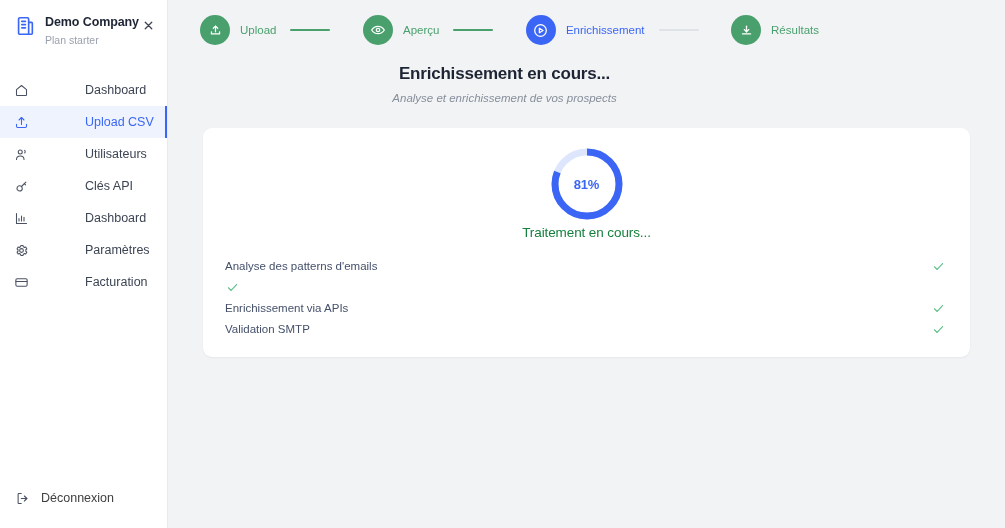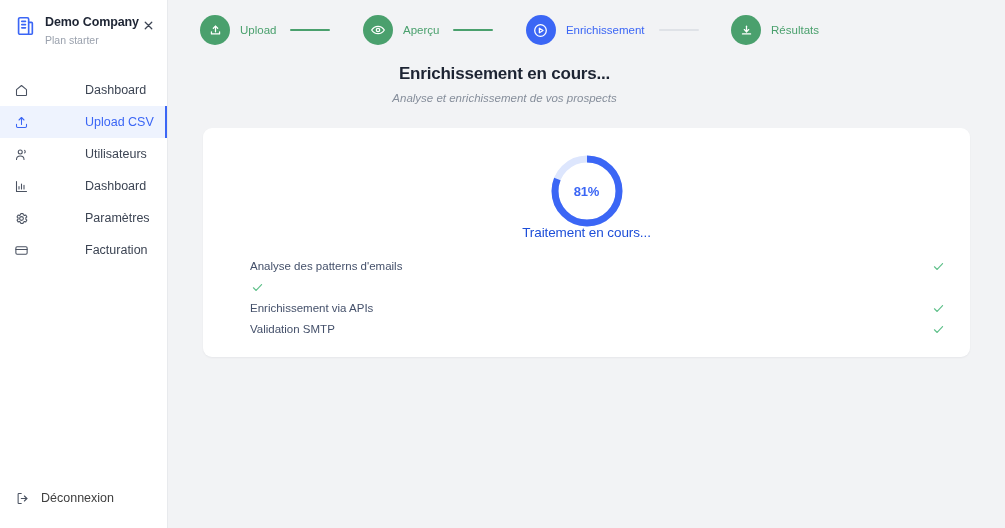--- a/index.html
+++ b/index.html
@@ -111,39 +111,39 @@
 
   .card {
     position: absolute;
     left: 35px; top: 128px;
     width: 767px; height: 229px;
     background: #ffffff;
     border-radius: 9px;
     box-shadow: 0 1px 2px rgba(16,24,40,0.05);
   }
 
-  .ring-wrap { position: absolute; left: 0; right: 0; top: 27px; display: flex; justify-content: center; }
+  .ring-wrap { position: absolute; left: 0; right: 0; top: 20px; display: flex; justify-content: center; }
   .ring { position: relative; width: 72px; height: 72px; }
   .ring svg { display: block; transform: rotate(-90deg); }
   .ring-value {
     position: absolute; inset: 0;
     display: flex; align-items: center; justify-content: center;
     font-size: 13px; font-weight: bold; color: #3b66f5;
     letter-spacing: -0.2px;
   }
   .processing {
     position: absolute; left: 0; right: 0; top: 97px;
     text-align: center;
-    font-size: 13.5px; color: #1d4ed8; letter-spacing: -0.1px;
+    font-size: 13.5px; color: #15803d; letter-spacing: -0.1px;
   }
 
   .tasks { position: absolute; left: 22px; right: 25px; top: 128px; }
   .task-row {
     display: flex; align-items: center; justify-content: space-between;
-    height: 21px; margin-bottom: 0; margin-left: 25px;
+    height: 21px; margin-bottom: 0;
   }
   .task-row + .task-row { margin-top: 0px; }
   .task-label { font-size: 11.5px; color: #44506a; line-height: 21px; }
   .task-check { width: 14px; height: 14px; color: #5fc08a; display: flex; align-items: center; justify-content: center; }
 </style>
 </head>
 <body>
 
 <div class="app">
 
@@ -194,20 +194,30 @@
         <span class="nav-icon">
           <svg viewBox="0 0 24 24" width="15" height="15" fill="none" stroke="currentColor" stroke-width="1.7" stroke-linecap="round" stroke-linejoin="round">
             <circle cx="10" cy="8" r="3.2"></circle>
             <path d="M4 20c0-3.3 2.7-5.5 6-5.5s6 2.2 6 5.5"></path>
             <path d="M17 9.5a2.6 2.6 0 0 0 0-4"></path>
           </svg>
         </span>
         <span class="nav-label">Utilisateurs</span>
       </div>
 
+      <div class="nav-item">
+        <span class="nav-icon">
+          <svg viewBox="0 0 24 24" width="15" height="15" fill="none" stroke="currentColor" stroke-width="1.7" stroke-linecap="round" stroke-linejoin="round">
+            <circle cx="9" cy="15" r="4.2"></circle>
+            <path d="M12 12l7-7"></path>
+              <path d="M16.5 7.5l2 2"></path>
+          </svg>
+        </span>
+        <span class="nav-label">Clés API</span>
+      </div>
 
       <div class="nav-item">
         <span class="nav-icon">
           <svg viewBox="0 0 24 24" width="15" height="15" fill="none" stroke="currentColor" stroke-width="1.7" stroke-linecap="round" stroke-linejoin="round">
             <path d="M4 4v16h16"></path>
             <path d="M8 16v-4M12 16V8M16 16v-6"></path>
           </svg>
         </span>
         <span class="nav-label">Dashboard</span>
       </div>

